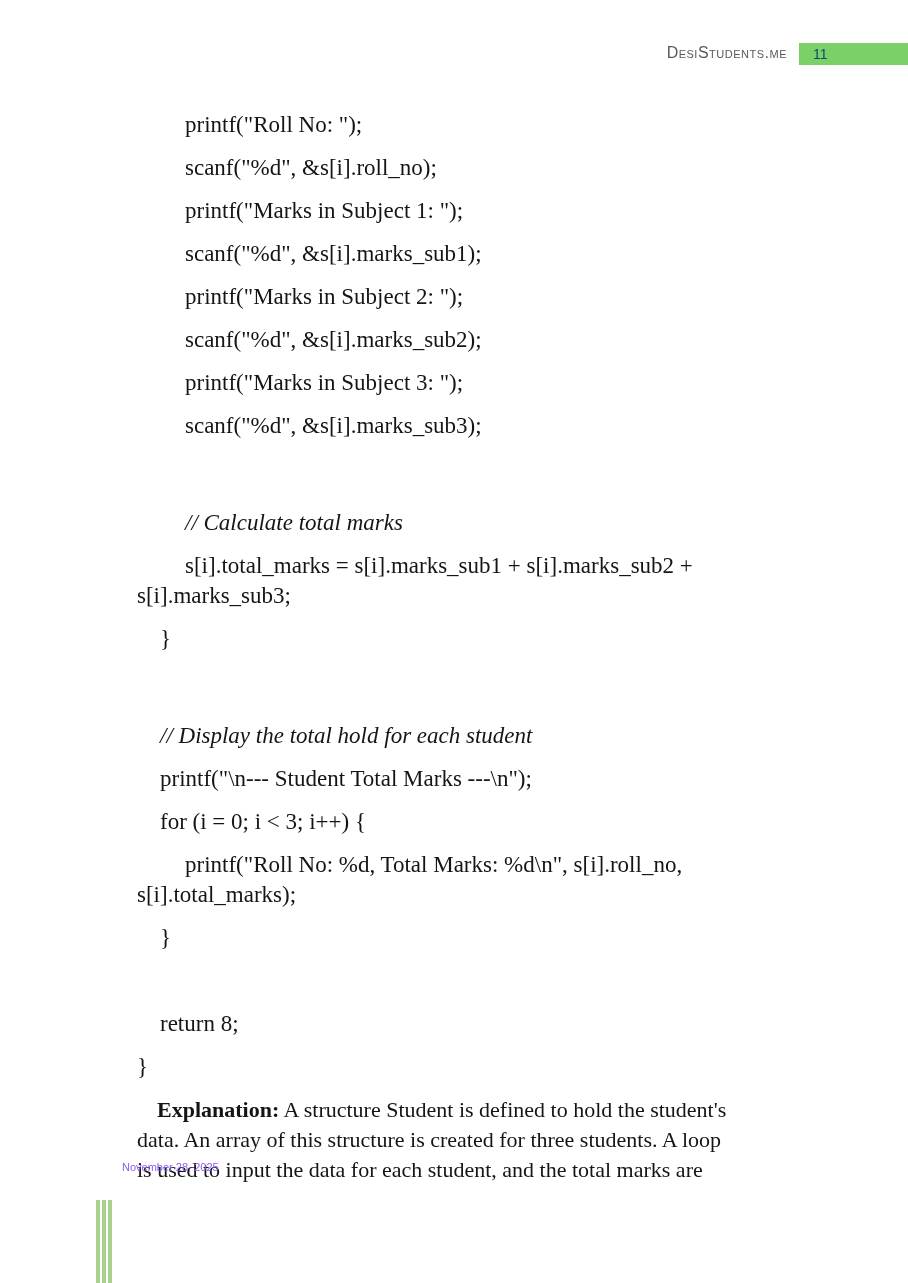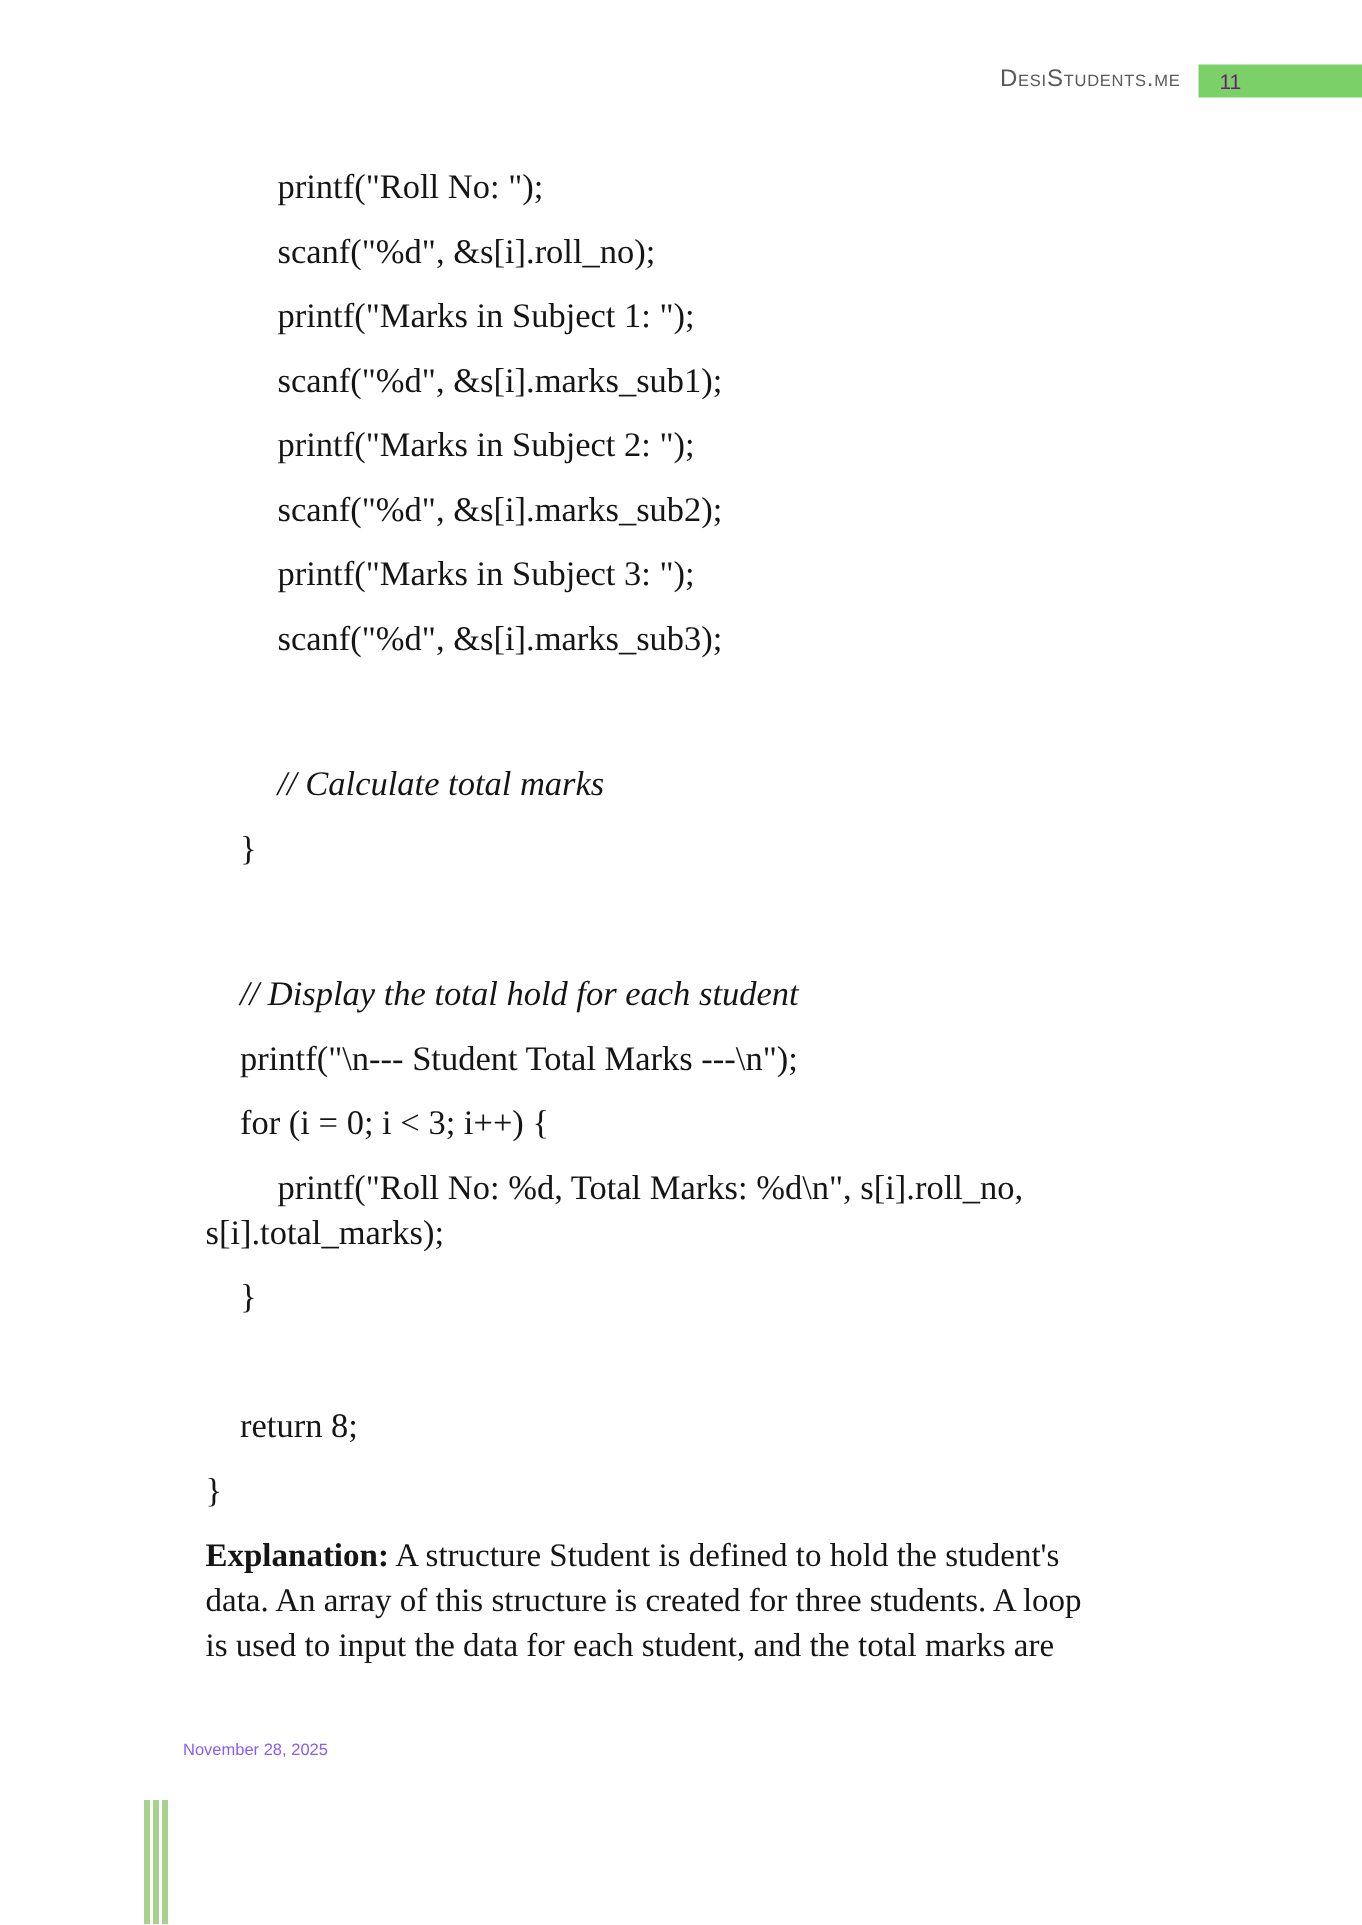--- a/index.html
+++ b/index.html
@@ -36,21 +36,21 @@
     right: 0;
     height: 22px;
     background: var(--accent-green);
   }
   .page-badge span {
     display: inline-block;
     padding-left: 14px;
     font-family: "Liberation Sans", sans-serif;
     font-size: 14px;
     line-height: 22px;
-    color: #701a75;
+    color: #0c4a6e;
   }
 
   
   .content {
     position: absolute;
     top: 110px;
     left: 137px;
     width: 740px;
   }
   .code-line {
@@ -65,21 +65,21 @@
   .indent-2 { text-indent: 48px; }
   .italic { font-style: italic; margin-top: 24px; }
 
   .explanation {
     font: 22px/30px "Liberation Serif", serif;
     color: #151515;
     margin: 13px 0 0 0;
     width: 760px;
     white-space: pre-line;
   }
-  .explanation b { font-weight: bold; }
+  .explanation b { font-weight: bold; margin-left: 20px; }
 
   
   .footer-stripes {
     position: absolute;
     left: 96px;
     top: 1200px;
     bottom: 0;
     display: flex;
   }
   .footer-stripes i {
@@ -113,20 +113,22 @@
         <p class="code-line indent-2">printf("Roll No: ");</p>
         <p class="code-line indent-2">scanf("%d", &amp;s[i].roll_no);</p>
         <p class="code-line indent-2">printf("Marks in Subject 1: ");</p>
         <p class="code-line indent-2">scanf("%d", &amp;s[i].marks_sub1);</p>
         <p class="code-line indent-2">printf("Marks in Subject 2: ");</p>
         <p class="code-line indent-2">scanf("%d", &amp;s[i].marks_sub2);</p>
         <p class="code-line indent-2">printf("Marks in Subject 3: ");</p>
         <p class="code-line indent-2">scanf("%d", &amp;s[i].marks_sub3);</p>
         <p class="code-line indent-0"></p>
         <p class="code-line indent-2 italic">// Calculate total marks</p>
+        <p class="code-line indent-2">s[i].total_marks = s[i].marks_sub1 + s[i].marks_sub2 +
+s[i].marks_sub3;</p>
         <p class="code-line indent-1">}</p>
         <p class="code-line indent-0"></p>
         <p class="code-line indent-1 italic">// Display the total hold for each student</p>
         <p class="code-line indent-1">printf("\n--- Student Total Marks ---\n");</p>
         <p class="code-line indent-1">for (i = 0; i &lt; 3; i++) {</p>
         <p class="code-line indent-2">printf("Roll No: %d, Total Marks: %d\n", s[i].roll_no,
 s[i].total_marks);</p>
         <p class="code-line indent-1">}</p>
         <p class="code-line indent-0"></p>
         <p class="code-line indent-1">return 8;</p>

